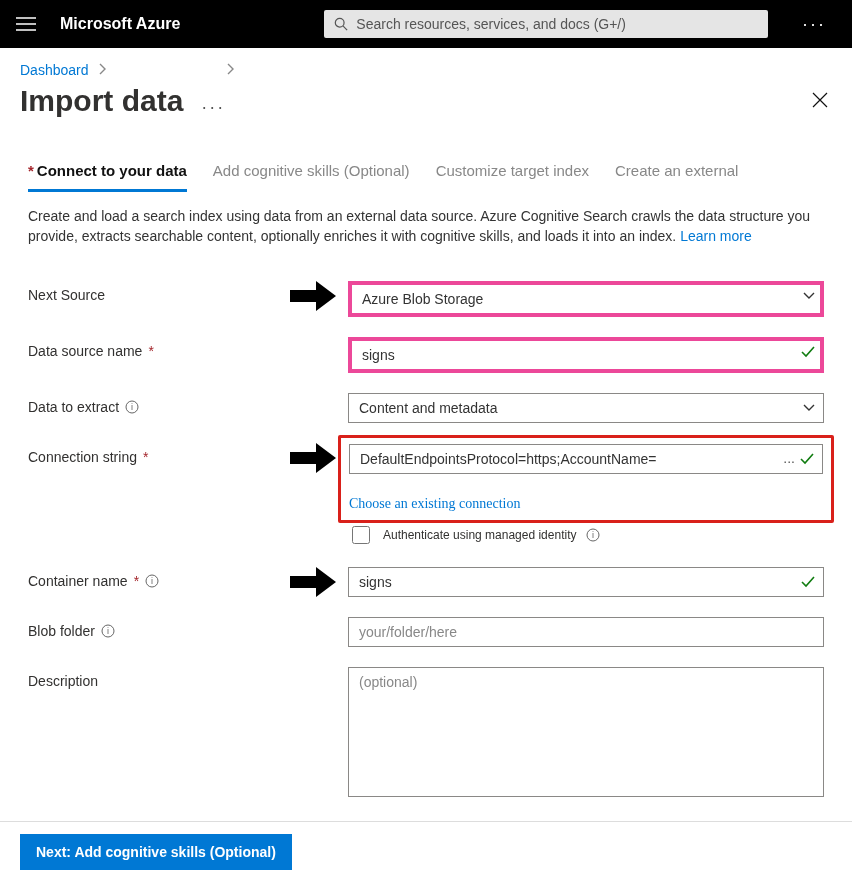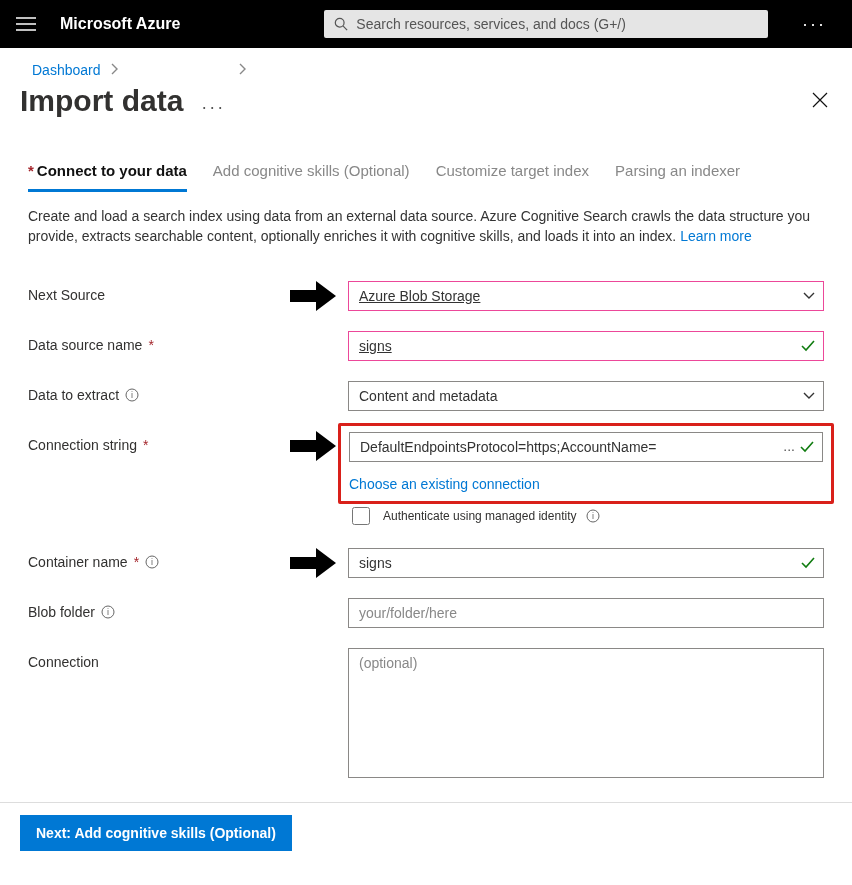--- a/index.html
+++ b/index.html
@@ -11,21 +11,21 @@
   .hamburger { cursor:pointer; padding:6px; }
   .hamburger svg { display:block; }
   .brand { font-size:16px; font-weight:600; margin-left:18px; white-space:nowrap; }
   .brand-redact { width:140px; height:32px; background:#000; margin-left:0; }
   .searchbox { flex:0 0 auto; margin-left:4px; display:flex; align-items:center; background:#e5e5e5; color:#555; height:28px; width:444px; border-radius:2px; padding:0 10px; }
   .searchbox svg { margin-right:8px; flex-shrink:0; }
   .searchbox span { font-size:14px; color:#555; }
   .topbar-more { margin-left:auto; color:#fff; padding:0 10px; cursor:pointer; letter-spacing:2px; font-size:18px; margin-right:6px; }
 
   
-  .breadcrumb { display:flex; align-items:center; padding:14px 20px 6px 32px; font-size:14px;text-align:right; }
+  .breadcrumb { display:flex; align-items:center; padding:14px 20px 6px 20px; font-size:14px;text-align:right; }
   .breadcrumb a { color:#0078d4; text-decoration:none; }
   .chev { margin:0 10px; color:#888; }
 
   
   .titlerow { display:flex; align-items:center; padding:0 20px 8px 20px; }
   .titlerow h1 { font-size:30px; font-weight:600; margin:0; }
   .title-more { margin-left:18px; color:#555; font-size:18px; letter-spacing:2px; cursor:pointer; position:relative; top:6px; }
   .close-x { margin-left:auto; cursor:pointer; font-size:20px; color:#111; padding:4px; }
 
   
@@ -44,33 +44,33 @@
   .row .label .req { color:#a4262c; }
   .row .field { flex:1; position:relative; }
   .info-icon { display:inline-flex; }
 
   select.ctl, input.ctl, textarea.ctl {
     width:100%; font-size:14px; padding:6px 28px 6px 10px; border:1px solid #8a8886;
     background:#fff; color:#333; outline:none;
   }
   select.ctl { appearance:none; -webkit-appearance:none; }
   textarea.ctl { min-height:130px; resize:none; }
-  .ctl.purple { box-shadow: 0 0 0 1px #8a2be200; border:1px solid #ec4899;text-decoration:underline; }
+  .ctl.purple { box-shadow: 0 0 0 1px #8a2be200; border:4px solid #ec4899; }
   .ctl::placeholder, textarea.ctl::placeholder { color:#888; }
 
   .chev-down { position:absolute; right:8px; top:8px; pointer-events:none; }
   .valid-check { position:absolute; right:8px; top:7px; }
   .valid-check .ellipsis { position:absolute; right:20px; top:-1px; font-size:14px; color:#555; }
 
   .arrow-annot { position:absolute; left:262px; top:0px; }
   .arrow-annot svg { display:block; }
 
   .highlight { border:3px solid #d9201a; border-radius:2px; padding:6px 8px 8px 8px; margin:-8px -10px -10px -10px; }
 
-  .linkish { color:#0078d4; font-size:14px; cursor:pointer; margin-top:14px; display:inline-block; }
+  .linkish { color:#0078d4; font-size:14px; cursor:pointer; margin-top:22px; display:inline-block;font-family:Liberation Serif, serif; }
 
   .checkbox-row { display:flex; align-items:center; gap:10px; margin-top:10px; margin-left:0; }
   .checkbox-row input { width:18px; height:18px; }
   .checkbox-row label { font-size:12px; }
 
   
   .footer { border-top:1px solid #ddd; padding:12px 20px 20px 20px; }
   .next-btn { background:#0078d4; color:#fff; border:none; padding:10px 16px; font-size:14px; font-weight:600; cursor:pointer; }
 </style>
 </head>
@@ -116,21 +116,21 @@
     <svg width="16" height="16" viewBox="0 0 16 16">
         <path d="M1 1l14 14M15 1L1 15" stroke="#111" stroke-width="1.2"></path>
       </svg>
   </span>
 </div>
 
 <div class="tabs">
   <div class="tab active"><span class="req">*</span><span>Connect to your data</span></div>
   <div class="tab"><span>Add cognitive skills (Optional)</span></div>
   <div class="tab"><span>Customize target index</span></div>
-  <div class="tab"><span>Parsing an indexer</span></div>
+  <div class="tab"><span>Create an external</span></div>
 </div>
 
 <div class="desc">
   <span>Create and load a search index using data from an external data source. Azure Cognitive Search crawls the data structure you provide, extracts searchable content, optionally enriches it with cognitive skills, and loads it into an index. </span><a href="#">Learn more</a>
 </div>
 
 <div class="form">
 
   <div class="row">
     <div class="arrow-annot">
@@ -252,21 +252,21 @@
           </svg>
         </span>
     </div>
     <div class="field">
       <input class="ctl" placeholder="your/folder/here" style="">
     </div>
   </div>
 
   <div class="row">
     <div class="label">
-        <span>Connection</span>
+        <span>Description</span>
       </div>
     <div class="field">
       <textarea class="ctl" placeholder="(optional)" style=""></textarea>
     </div>
   </div>
 
 </div>
 
 <div class="footer">
   <button class="next-btn">Next: Add cognitive skills (Optional)</button>

